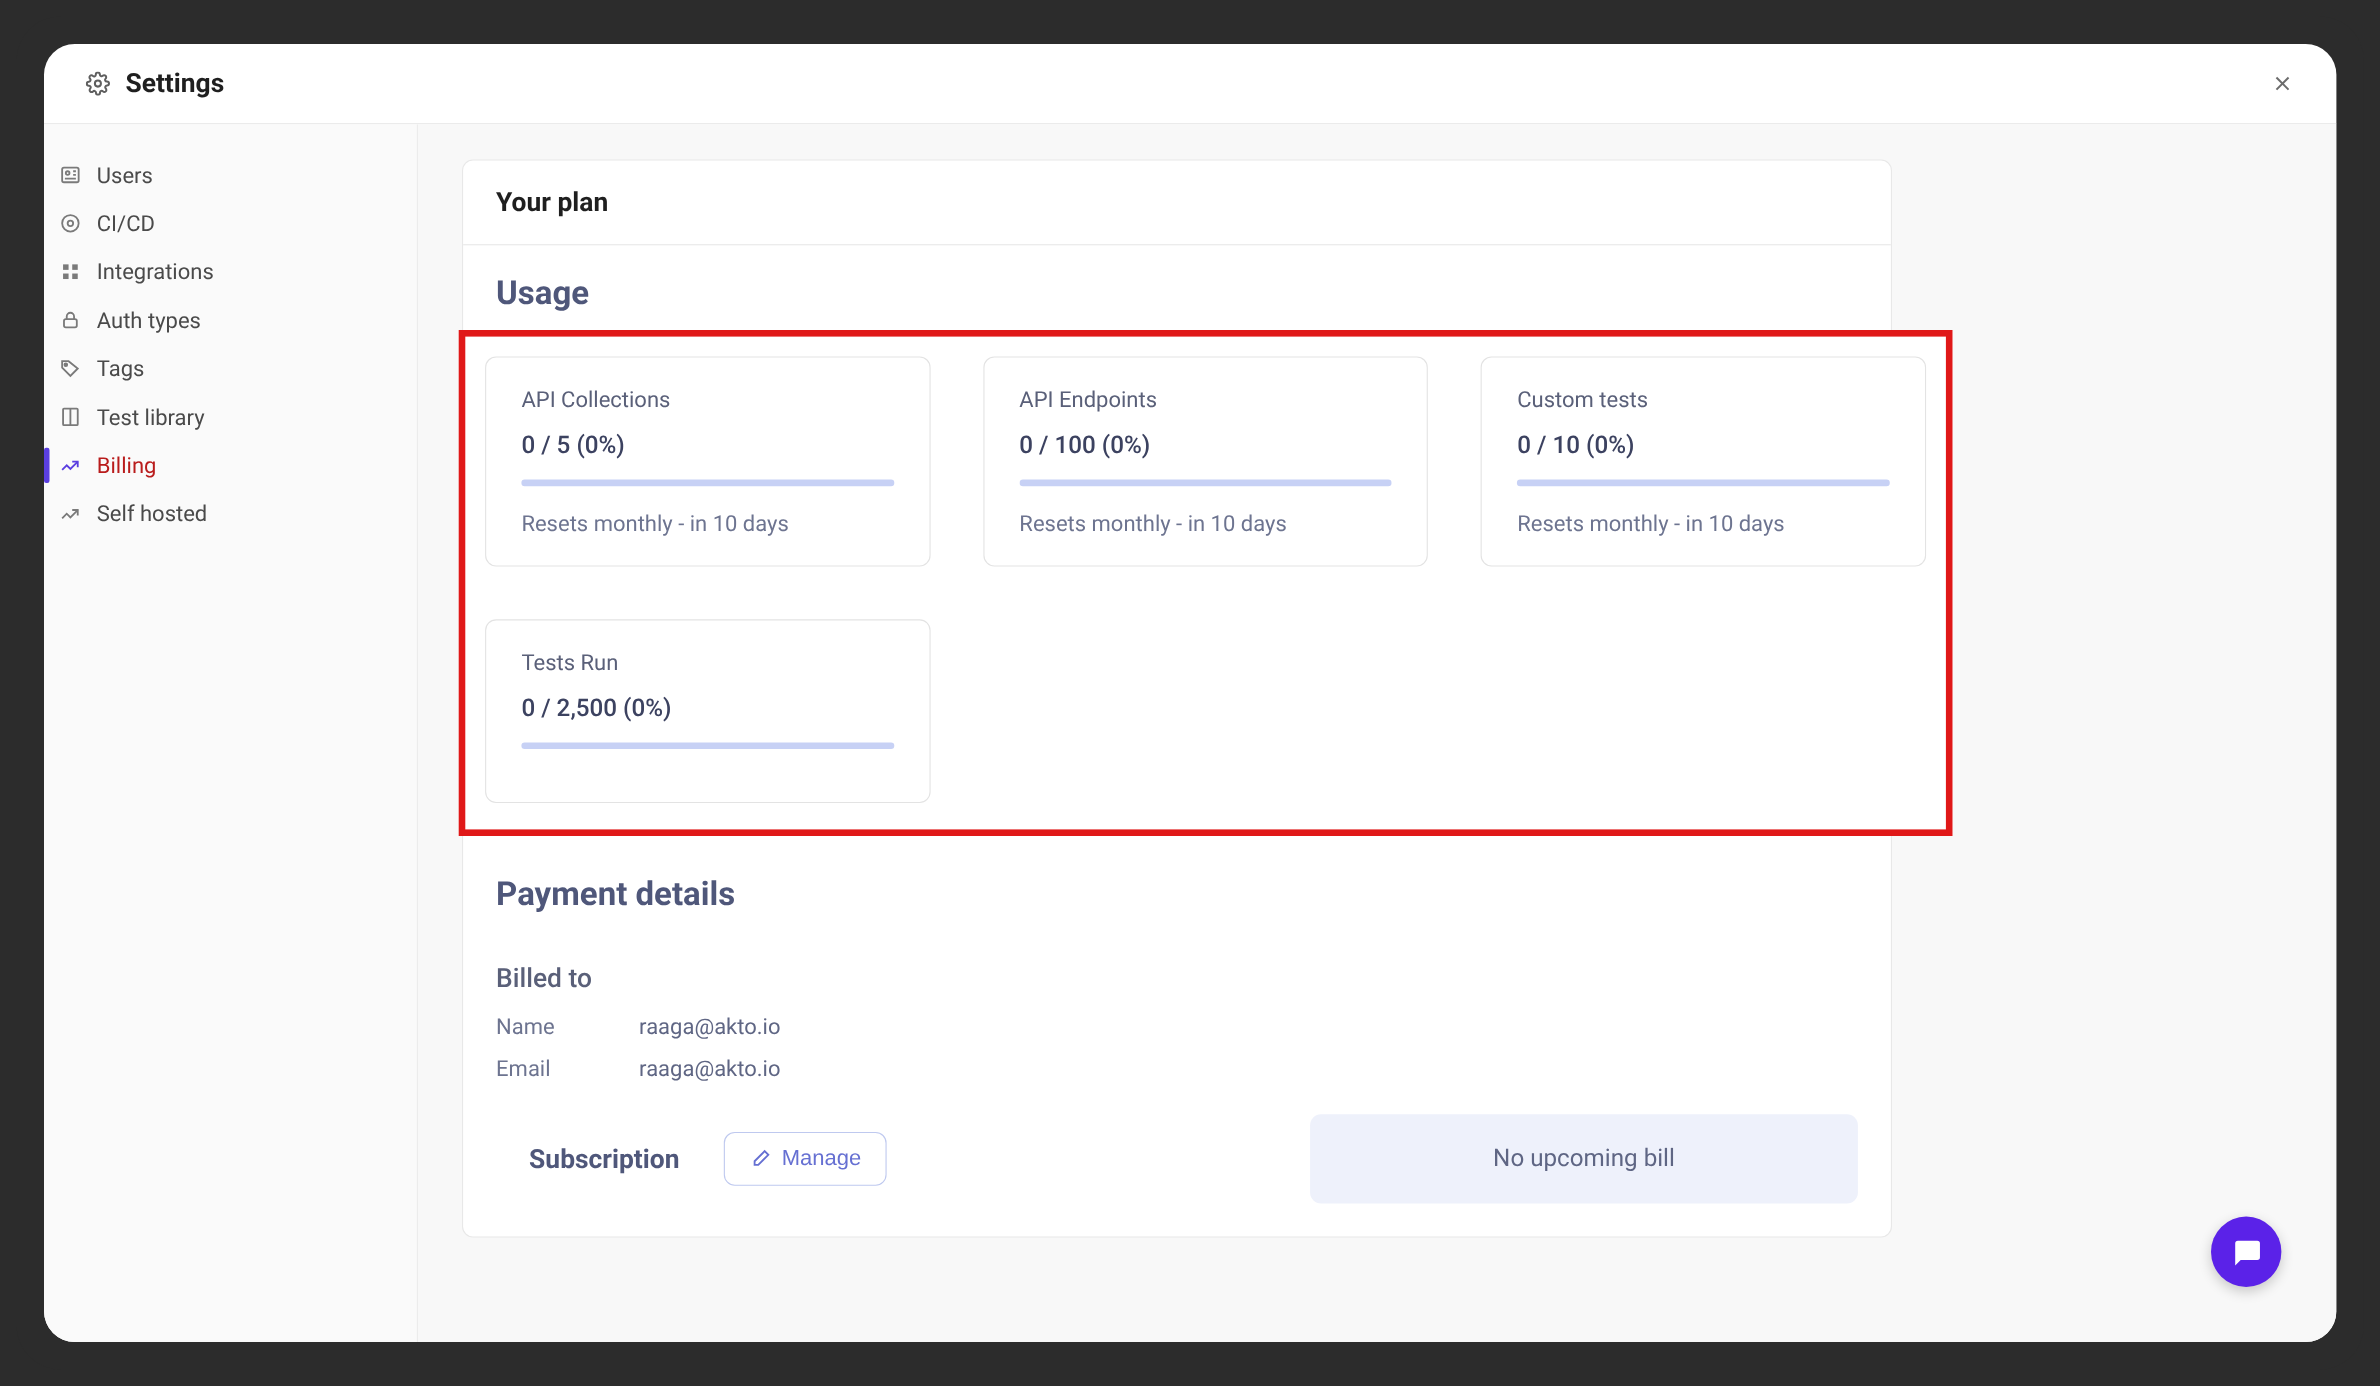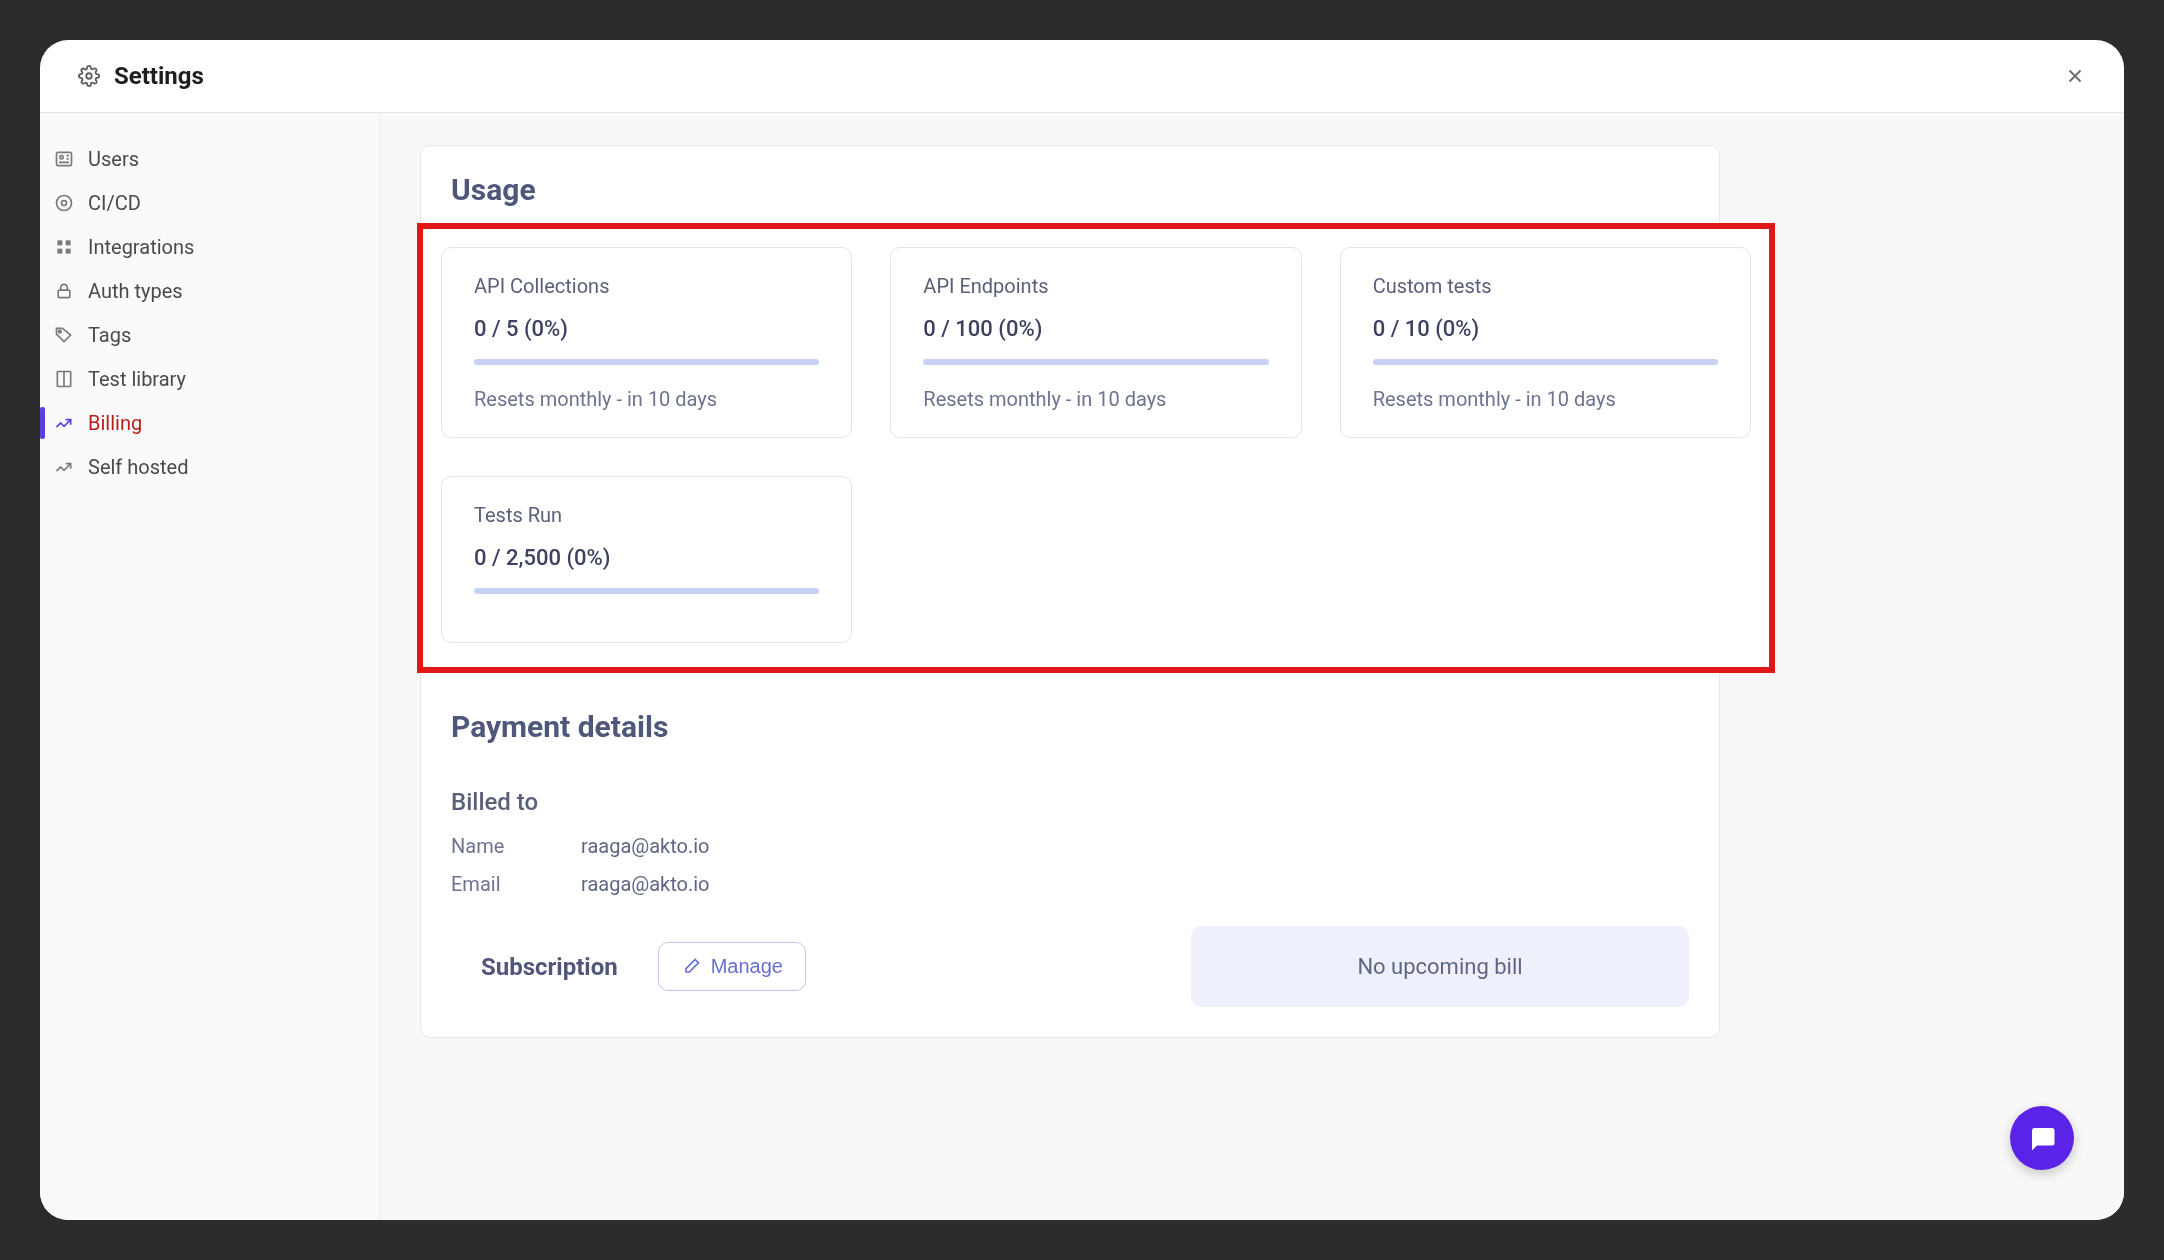--- a/index.html
+++ b/index.html
@@ -96,21 +96,21 @@
       font-weight: 700;
       color: #4f577a;
       padding: 26px 30px 12px;
     }
     .usage-highlight {
       border: 6px solid #e01818;
       margin: 4px 0 12px 0;
       padding: 18px 18px 24px;
       display: grid;
       grid-template-columns: repeat(3, 1fr);
-      gap: 38px;
+      gap: 48px;
       background: #fff;
       width: calc(100% + 60px);
       position: relative;
       left: -4px;
     }
     .usage-card {
       border: 1px solid #e3e3e3;
       border-radius: 10px;
       padding: 26px 32px;
     }
@@ -254,20 +254,23 @@
                 <path d="M3 17l5-5 4 4 8-8"></path>
                 <path d="M14 8h6v6"></path>
               </svg>
             </span>
           <span>Self hosted</span>
         </div>
       </div>
 
       <div class="main">
         <div class="plan-card">
+          <div class="plan-header">
+            <div class="plan-title">Your plan</div>
+          </div>
           <div class="section-title">Usage</div>
 
           <div class="usage-highlight">
             <div class="usage-card">
               <div class="label">API Collections</div>
               <div class="value">0 / 5 (0%)</div>
               <div class="progress"></div>
               <div class="reset">Resets monthly - in 10 days</div>
             </div>
             <div class="usage-card">

